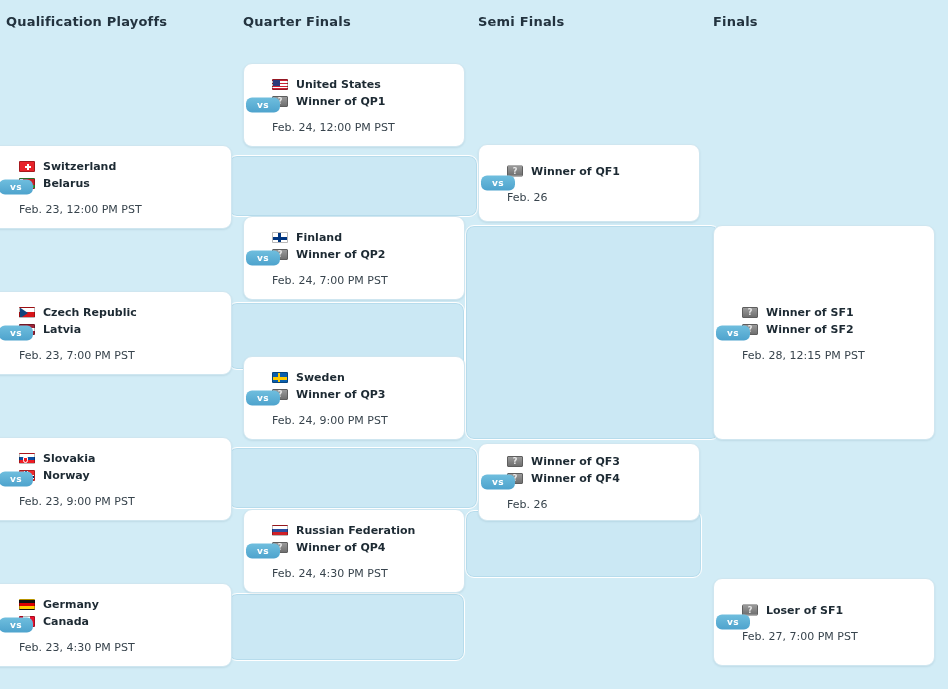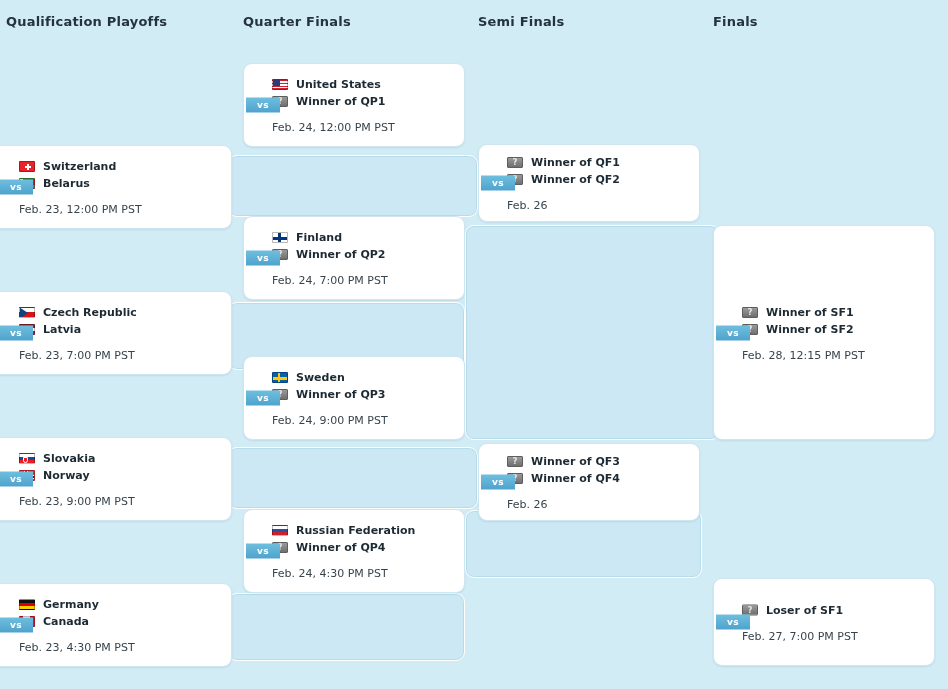--- a/index.html
+++ b/index.html
@@ -82,21 +82,21 @@
     line-height: 13px;
   }
   
   .vs-tab {
     position: absolute;
     left: -18px;
     top: 50%;
     transform: translateY(-50%);
     width: 34px; height: 15px;
     background: linear-gradient(#6fbede, #4ea3cd);
-    border-radius: 0;
+    border-radius: 6px;
     color: #ffffff;
     font-size: 9px;
     font-weight: bold;
     line-height: 15px;
     text-align: center;
     letter-spacing: .5px;
     z-index: 6;
   }
 
   
@@ -300,24 +300,20 @@
     </div>
   </div>
 
   <div class="match" style="left:478px; top:144px; width:222px; height:78px;">
     <div class="vs-tab" style="left:2px;">vs</div>
     <div class="match-inner">
       <div class="team-row">
         <span class="flag f-unknown">?</span>
         <span class="team-name">Winner of QF1</span>
       </div>
-      <div class="team-row">
-        <span class="flag f-unknown">?</span>
-        <span class="team-name">Winner of QF2</span>
-      </div>
       <div class="match-date">Feb. 26</div>
     </div>
   </div>
 
   <div class="match" style="left:478px; top:443px; width:222px; height:78px;">
     <div class="vs-tab" style="left:2px;">vs</div>
     <div class="match-inner">
       <div class="team-row">
         <span class="flag f-unknown">?</span>
         <span class="team-name">Winner of QF3</span>

